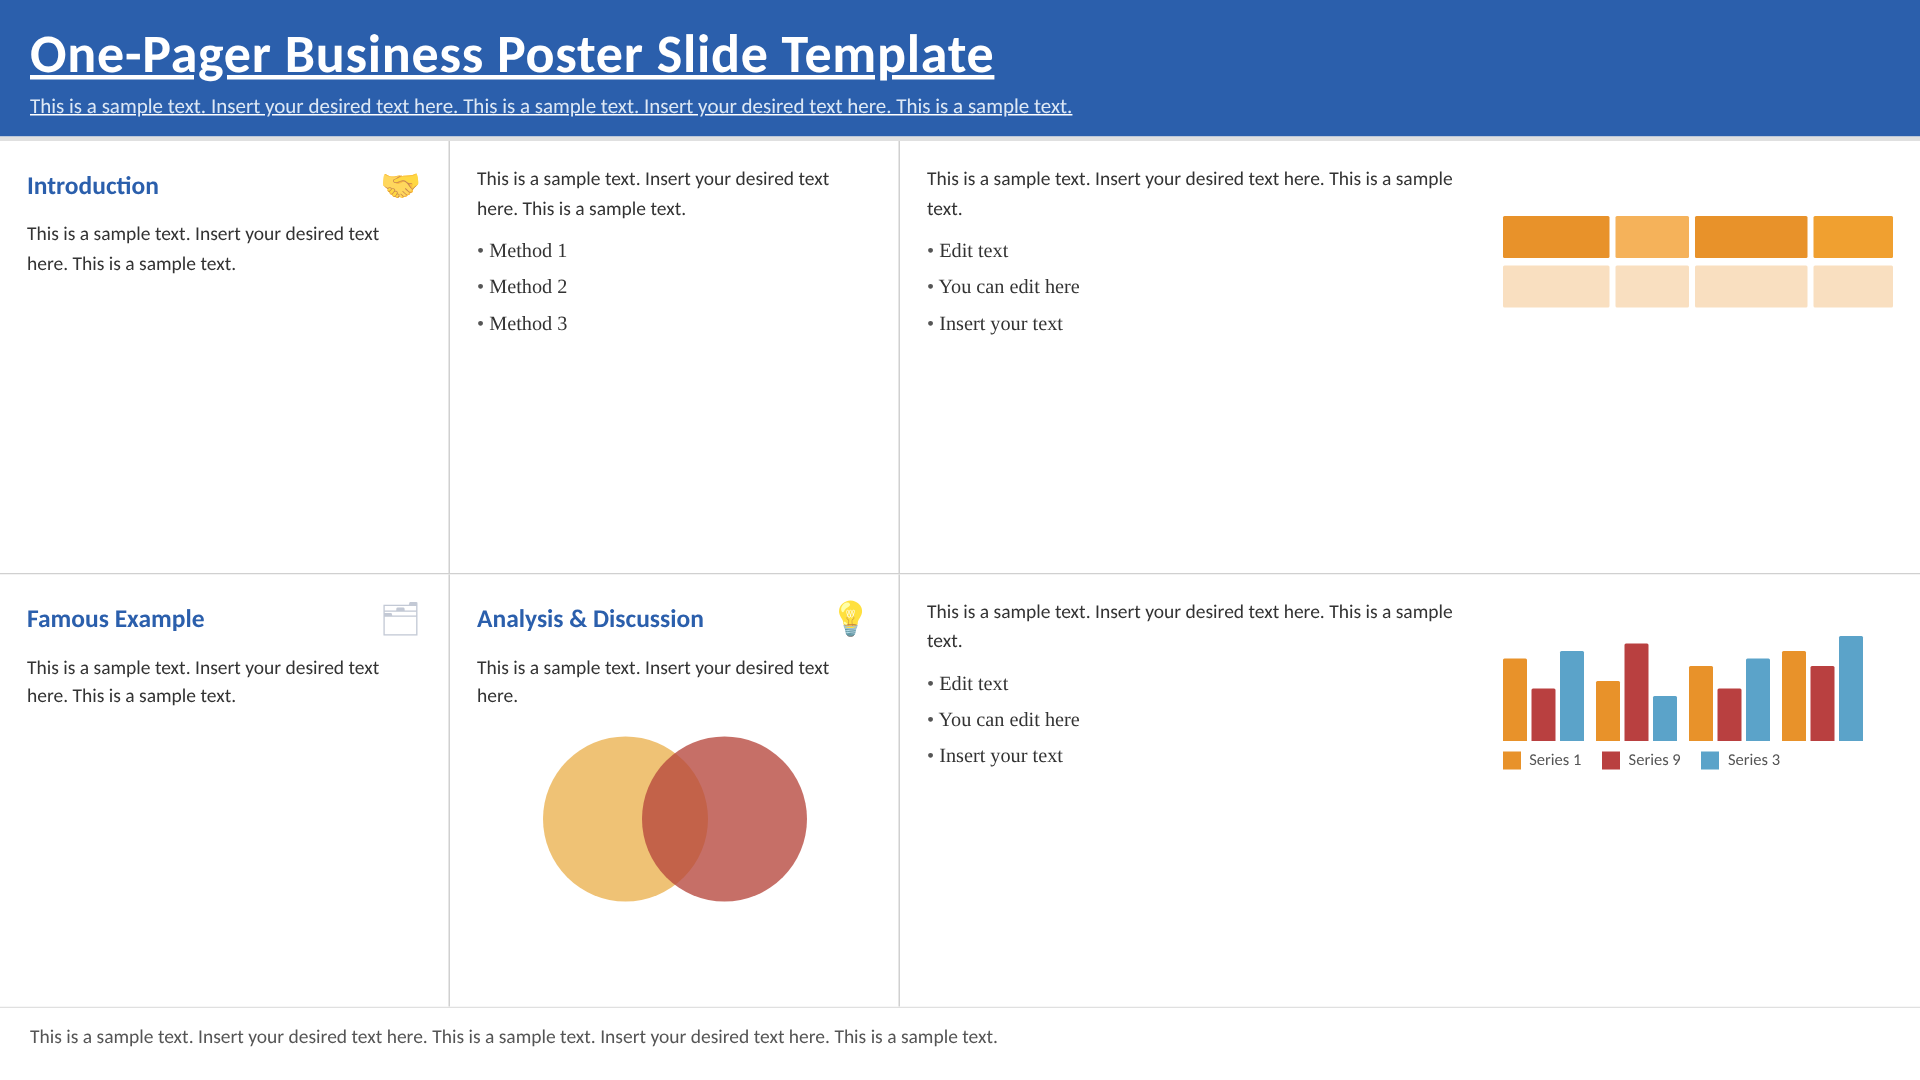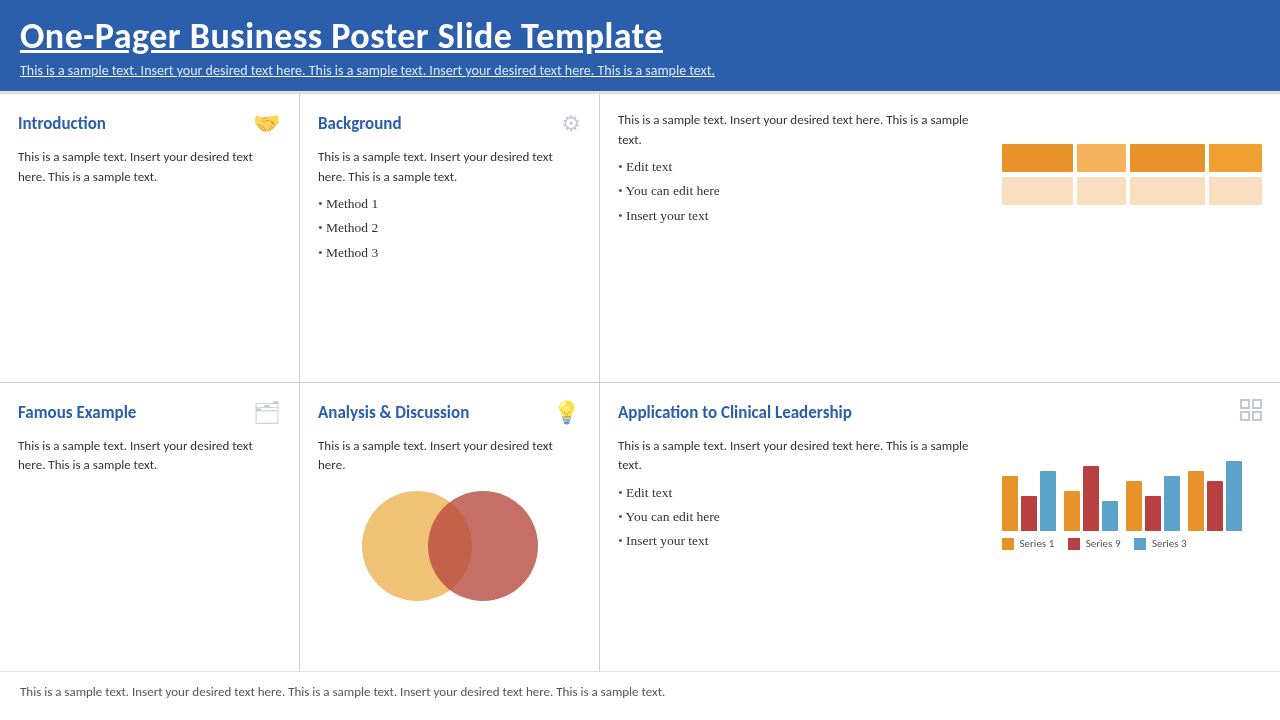--- a/index.html
+++ b/index.html
@@ -209,24 +209,20 @@
     <div class="cell-header">
       <span class="cell-title">Introduction</span>
       <span class="cell-icon">🤝</span>
     </div>
     <div class="cell-body">
       <span>This is a sample text. Insert your desired text here. This is a sample text.</span>
     </div>
   </div>
 
   <div class="cell">
-    <div class="cell-header">
-      <span class="cell-title">Background</span>
-      <span class="cell-icon">⚙</span>
-    </div>
     <div class="cell-body">
       <span>This is a sample text. Insert your desired text here. This is a sample text.</span>
       <ul>
         <li>Method 1</li>
         <li>Method 2</li>
         <li>Method 3</li>
       </ul>
     </div>
   </div>
 
@@ -280,31 +276,20 @@
       <span>This is a sample text. Insert your desired text here.</span>
     </div>
 
     <div class="venn-container">
       <div class="venn-circle-left"></div>
       <div class="venn-circle-right"></div>
     </div>
   </div>
 
   <div class="cell cell-right no-bottom">
-    <div class="cell-header">
-      <span class="cell-title">Application to Clinical Leadership</span>
-      <span class="cell-icon" style="font-size:20px;color:#b0b8c8;">
-        <svg width="22" height="22" viewBox="0 0 22 22" fill="none" xmlns="http://www.w3.org/2000/svg">
-          <rect x="1" y="1" width="8" height="8" stroke="#b0b8c8" stroke-width="2" fill="none"></rect>
-          <rect x="13" y="1" width="8" height="8" stroke="#b0b8c8" stroke-width="2" fill="none"></rect>
-          <rect x="1" y="13" width="8" height="8" stroke="#b0b8c8" stroke-width="2" fill="none"></rect>
-          <rect x="13" y="13" width="8" height="8" stroke="#b0b8c8" stroke-width="2" fill="none"></rect>
-        </svg>
-      </span>
-    </div>
     <div class="cell-right-inner">
       <div class="cell-right-text">
         <div class="cell-body">
           <span>This is a sample text. Insert your desired text here. This is a sample text.</span>
           <ul>
             <li>Edit text</li>
             <li>You can edit here</li>
             <li>Insert your text</li>
           </ul>
         </div>

